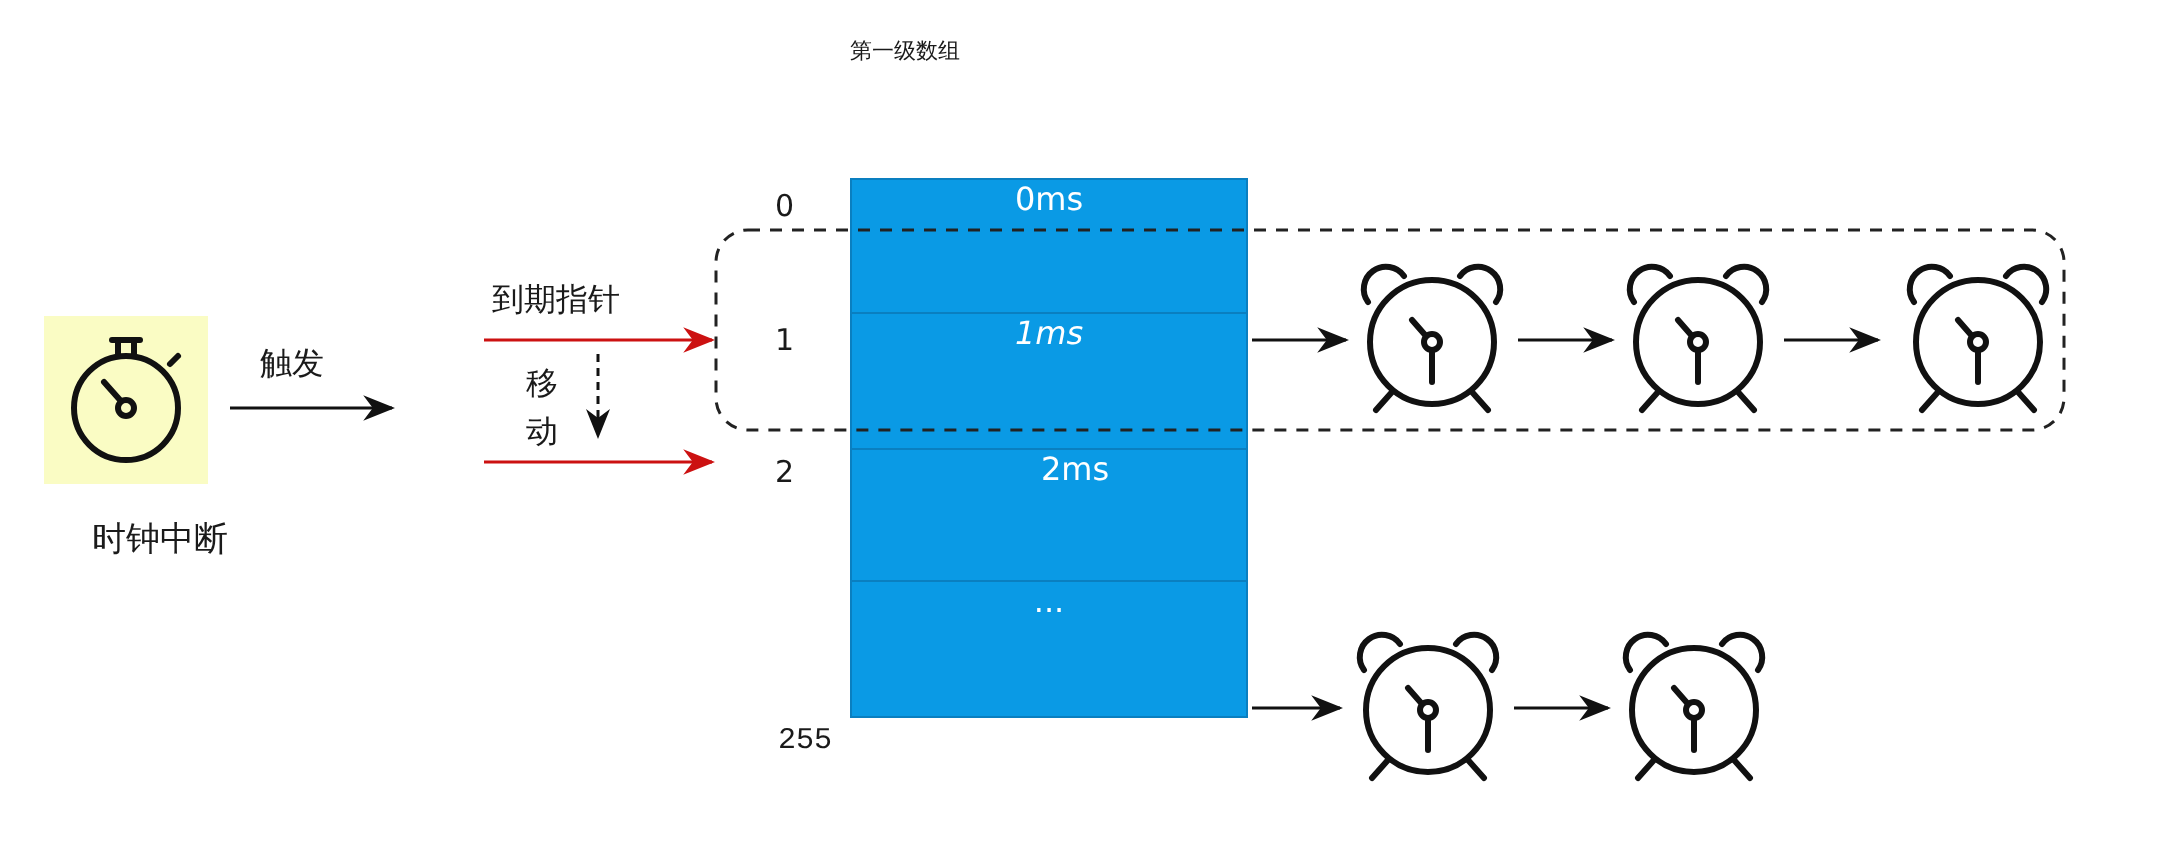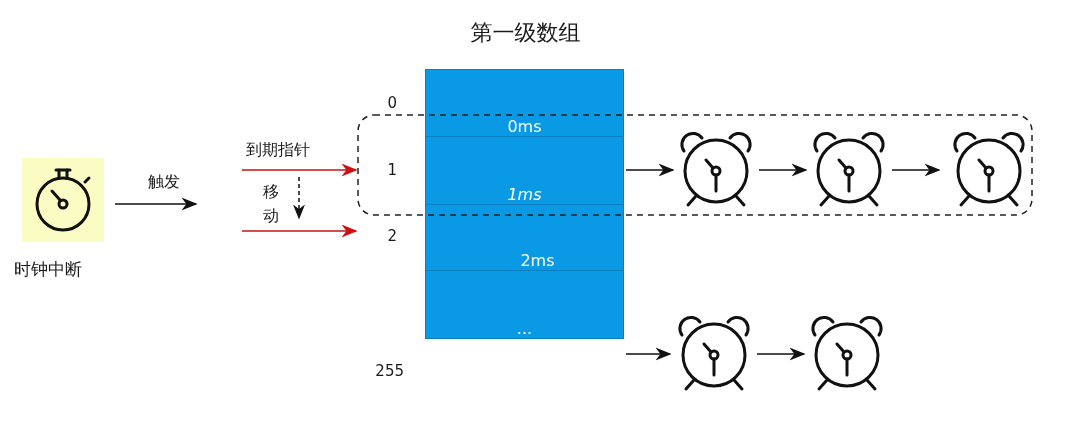--- a/index.html
+++ b/index.html
@@ -1,29 +1,29 @@
 <!DOCTYPE html>
 <html><head>
 <meta charset="utf-8">
 <style>
   html, body { margin:0; padding:0; background:#ffffff; }
   body { width:1086px; height:423px; position:relative; overflow:hidden;
          font-family:"DejaVu Sans","Liberation Sans",sans-serif; color:#1a1a1a; }
   .abs { position:absolute; }
-  .title { left:425px; width:201px; top:18px; text-align:center; font-size:22px; }
+  .title { left:425px; width:201px; top:18px; font-size:11px; }
   .clock-box { left:22px; top:158px; width:82px; height:84px; background:#fafcc4; }
-  .clock-label { left:14px; top:258px; width:100px; text-align:left; font-size:17px; }
-  .trigger-label { left:130px; top:172px; width:50px; text-align:right; font-size:16px; }
+  .clock-label { left:14px; top:258px; width:100px; text-align:right; font-size:17px; }
+  .trigger-label { left:130px; top:172px; width:50px; text-align:left; font-size:16px; }
   .ptr-label { left:246px; top:140px; font-size:16px; }
   .move-label { left:263px; top:180px; font-size:16px; line-height:24px; width:20px; }
   .idx { font-size:15px; text-align:right; width:40px; }
   .array { left:425px; top:69px; width:201px; height:335px; }
   .cell { position:absolute; left:0; width:199px; background:#0a9ae5;
           border:1px solid #0a7fc0; color:#ffffff; font-size:16px;
-          display:flex; align-items:flex-end; justify-content:center; box-sizing:border-box; }
+          display:flex; align-items:flex-start; justify-content:center; box-sizing:border-box;margin-top:20px; }
   svg.overlay { position:absolute; left:0; top:0; }
 </style>
 </head>
 <body>
 
 <div class="abs title">第一级数组</div>
 
 <div class="abs clock-box">
   <svg width="82" height="84">
     <g fill="none" stroke="#111" stroke-width="3" stroke-linecap="round">
@@ -41,21 +41,21 @@
 <div class="abs trigger-label">触发</div>
 <div class="abs ptr-label">到期指针</div>
 <div class="abs move-label">
   <div>移</div>
   <div>动</div>
 </div>
 
 <div class="abs idx" style="left:357px;top:94px;">0</div>
 <div class="abs idx" style="left:357px;top:161px;">1</div>
 <div class="abs idx" style="left:357px;top:227px;">2</div>
-<div class="abs idx" style="left:364px;top:362px;">255</div>
+<div class="abs idx" style="left:376px;top:362px;font-family:Liberation Mono, monospace;">255</div>
 
 <div class="abs array">
   <div class="cell" style="top:0;height:68px;">
       <span>0ms</span>
     </div>
   <div class="cell" style="top:67px;height:69px;font-style:italic;">
       <span>1ms</span>
     </div>
   <div class="cell" style="top:135px;height:67px;padding-left:26px;">
       <span>2ms</span>

